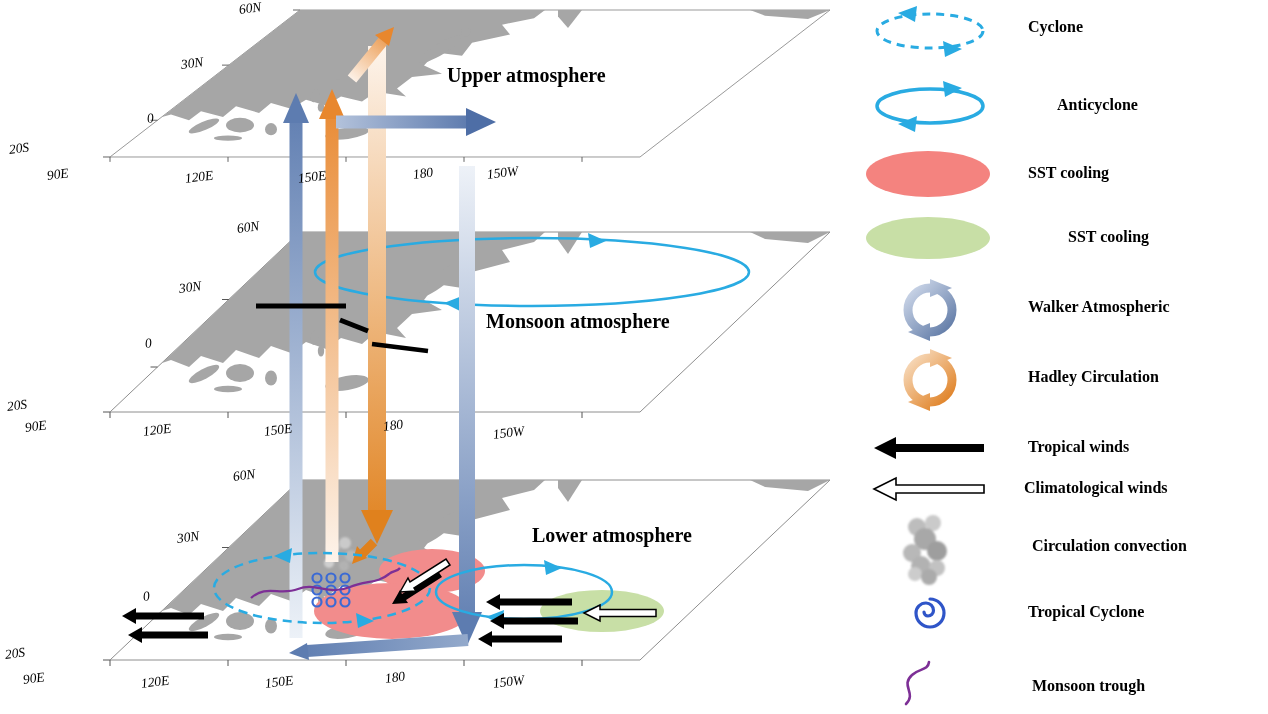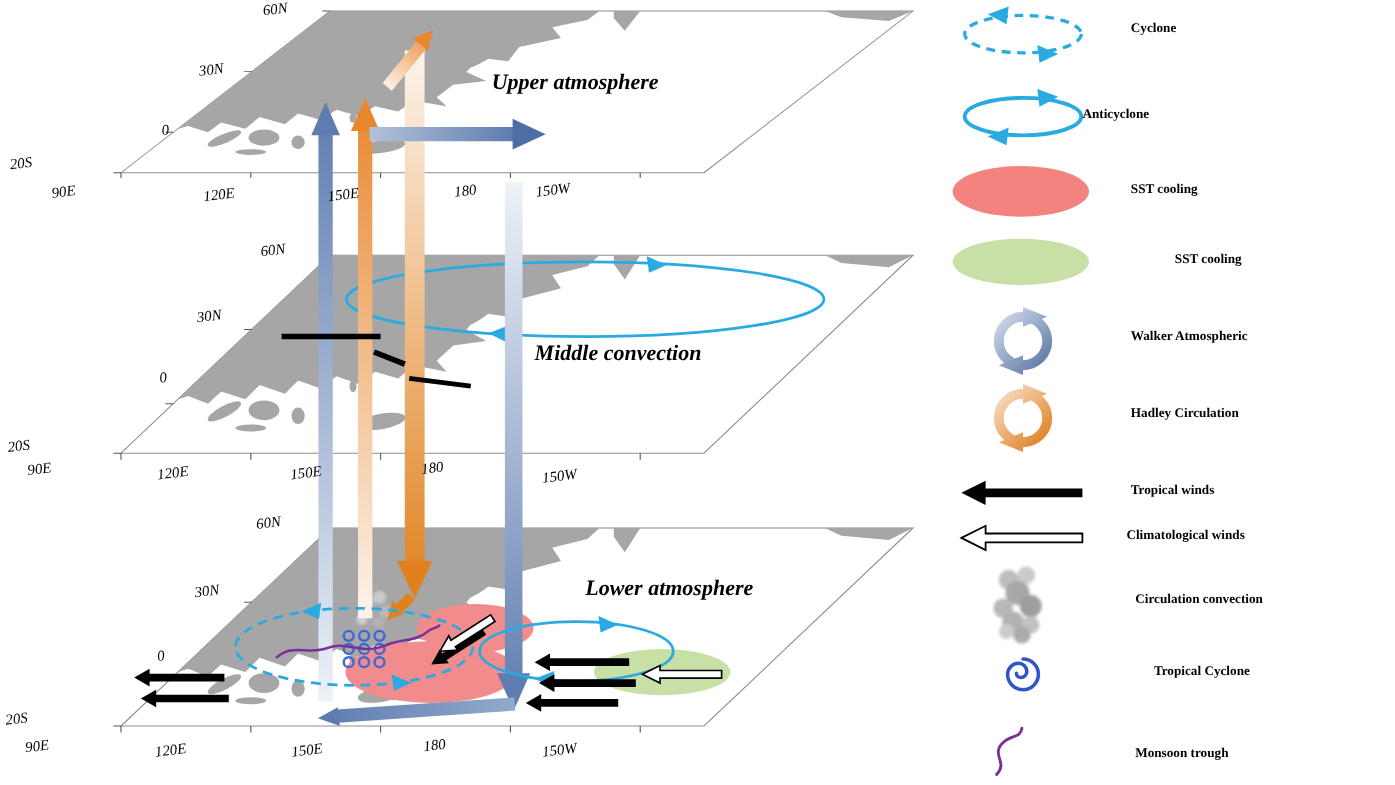--- a/index.html
+++ b/index.html
@@ -1,21 +1,21 @@
 <!DOCTYPE html>
 <html><head>
 <meta charset="utf-8">
 <style>
   body{margin:0;background:#fff}
   .canvas{position:relative;width:1268px;height:714px;background:#fff;font-family:"Liberation Serif",serif;overflow:hidden}
   .canvas svg{position:absolute;left:0;top:0}
   .labels span{position:absolute;white-space:nowrap;color:#000}
   .axis{font-style:italic;font-size:13.5px;color:#111;transform:rotate(-7deg);transform-origin:left top}
-  .plane-title{font-weight:700;font-style:italic;font-size:20px}
-  .legend-label{font-weight:700;font-size:12px}
+  .plane-title{font-weight:700;font-size:20px}
+  .legend-label{font-weight:700;font-size:16px}
   .plane-border{fill:#ffffff;stroke:#8e8e8e;stroke-width:1}
   .land{fill:#a6a6a6}
   .tick{stroke:#555;stroke-width:1;fill:none}
 </style>
 </head>
 <body>
 
 <div class="canvas">
 
 <svg width="1268" height="714" viewBox="0 0 1268 714">
@@ -217,21 +217,21 @@
       <circle cx="929" cy="577" r="8" fill="#ababab"></circle>
     </g>
     <path d="M930,599 a14,14 0 0 1 14,14 a14,14 0 0 1 -14,14 a14,14 0 0 1 -14,-14 a10,10 0 0 1 10,-10 a7.5,7.5 0 0 1 7.5,7.5 a5.5,5.5 0 0 1 -5.5,5.5 a4,4 0 0 1 -4,-4" fill="none" stroke="#2f55c8" stroke-width="3.2" stroke-linecap="round"></path>
     <path d="M906,704 C917,693 900,686 912,675 C919,668 928,671 929,662" fill="none" stroke="#7d2f96" stroke-width="2.6" stroke-linecap="round"></path>
   </g>
 </svg>
 
 <div class="labels">
 
   <span class="plane-title" style="left:447px;top:64px">Upper atmosphere</span>
-  <span class="plane-title" style="left:486px;top:310px">Middle convection</span>
+  <span class="plane-title" style="left:486px;top:310px">Monsoon atmosphere</span>
   <span class="plane-title" style="left:532px;top:524px">Lower atmosphere</span>
 
   <span class="axis" style="left:238px;top:2px">60N</span>
   <span class="axis" style="left:180px;top:57px">30N</span>
   <span class="axis" style="left:146px;top:111px">0</span>
   <span class="axis" style="left:8px;top:142px">20S</span>
   <span class="axis" style="left:46px;top:168px">90E</span>
   <span class="axis" style="left:184px;top:171px">120E</span>
   <span class="axis" style="left:297px;top:171px">150E</span>
   <span class="axis" style="left:412px;top:167px">180</span>
@@ -251,25 +251,25 @@
   <span class="axis" style="left:176px;top:531px">30N</span>
   <span class="axis" style="left:142px;top:589px">0</span>
   <span class="axis" style="left:4px;top:647px">20S</span>
   <span class="axis" style="left:22px;top:672px">90E</span>
   <span class="axis" style="left:140px;top:676px">120E</span>
   <span class="axis" style="left:264px;top:676px">150E</span>
   <span class="axis" style="left:384px;top:671px">180</span>
   <span class="axis" style="left:492px;top:676px">150W</span>
 
   <span class="legend-label" style="left:1028px;top:18px">Cyclone</span>
-  <span class="legend-label" style="left:984px;top:96px">Anticyclone</span>
+  <span class="legend-label" style="left:1057px;top:96px">Anticyclone</span>
   <span class="legend-label" style="left:1028px;top:164px">SST cooling</span>
   <span class="legend-label" style="left:1068px;top:228px">SST cooling</span>
   <span class="legend-label" style="left:1028px;top:298px">Walker Atmospheric</span>
   <span class="legend-label" style="left:1028px;top:368px">Hadley Circulation</span>
   <span class="legend-label" style="left:1028px;top:438px">Tropical winds</span>
   <span class="legend-label" style="left:1024px;top:479px">Climatological winds</span>
   <span class="legend-label" style="left:1032px;top:537px">Circulation convection</span>
-  <span class="legend-label" style="left:1049px;top:603px">Tropical Cyclone</span>
+  <span class="legend-label" style="left:1028px;top:603px">Tropical Cyclone</span>
   <span class="legend-label" style="left:1032px;top:677px">Monsoon trough</span>
 </div>
 
 </div>
 
 </body></html>

